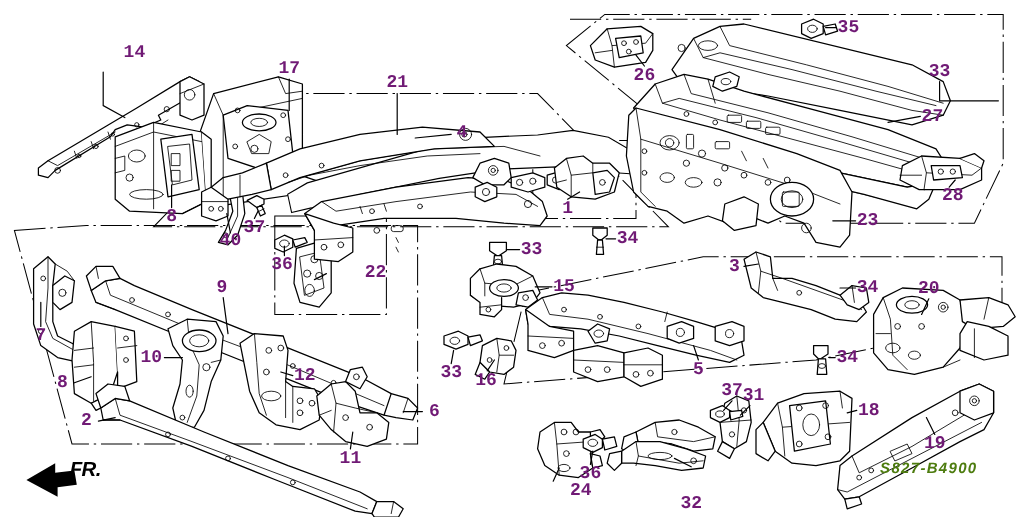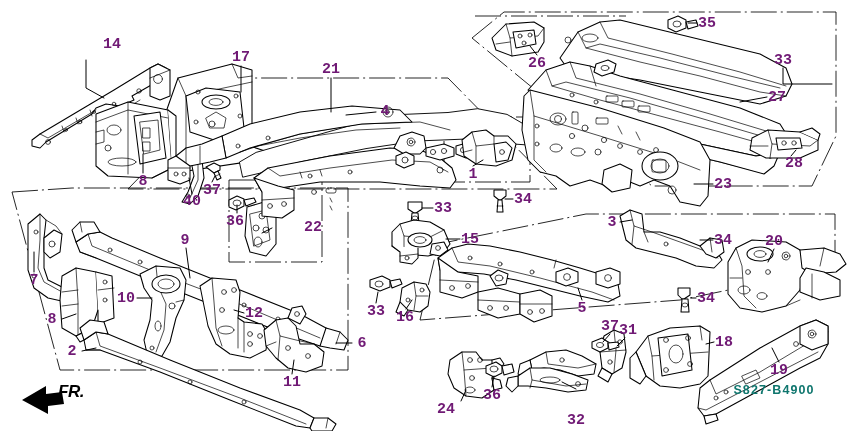--- a/index.html
+++ b/index.html
@@ -4,22 +4,22 @@
 <style>
   html,body{margin:0;padding:0;background:#ffffff;}
   body{width:850px;height:431px;overflow:hidden;
        font-family:"Liberation Serif",serif;}
   #diagram{position:relative;width:850px;height:431px;background:#fff;}
   #art{position:absolute;inset:0;}
   .lbl{position:absolute;font-family:Liberation Mono, monospace;
        font-size:15px;font-weight:700;color:#701a75;line-height:1;
        letter-spacing:0px;transform:translate(-50%,-50%);white-space:nowrap;}
   .partcode{position:absolute;font-family:"Liberation Sans",sans-serif;
-       font-size:12.5px;font-weight:700;letter-spacing:1.1px;color:#0f766e;
-       transform:translate(-50%,-50%);white-space:nowrap;}
+       font-size:12.5px;font-weight:700;letter-spacing:1.1px;color:#4d7c0f;
+       transform:translate(-50%,-50%);white-space:nowrap;font-style:italic;}
   .frlabel{position:absolute;font-family:"Liberation Sans",sans-serif;
        font-size:17px;font-weight:700;font-style:italic;color:#000;
        transform:translate(-50%,-50%);white-space:nowrap;letter-spacing:-0.5px;}
 </style>
 </head>
 <body>
 
 <div id="diagram">
 
   <svg id="art" viewBox="0 0 850 431" xmlns="http://www.w3.org/2000/svg">
@@ -635,21 +635,21 @@
       <div class="lbl" style="left: 362px; top: 343px;">6</div>
       <div class="lbl" style="left: 612px; top: 222px;">3</div>
       <div class="lbl" style="left: 723px; top: 240px;">34</div>
       <div class="lbl" style="left: 774px; top: 241px;">20</div>
       <div class="lbl" style="left: 582px; top: 308px;">5</div>
       <div class="lbl" style="left: 706px; top: 298px;">34</div>
       <div class="lbl" style="left: 610px; top: 326px;">37</div>
       <div class="lbl" style="left: 628px; top: 330px;">31</div>
       <div class="lbl" style="left: 724px; top: 342px;">18</div>
       <div class="lbl" style="left: 779px; top: 370px;">19</div>
-      <div class="lbl" style="left: 446px; top: 409px;">24</div>
+      <div class="lbl" style="left: 484px; top: 409px;">24</div>
       <div class="lbl" style="left: 492px; top: 395px;">36</div>
       <div class="lbl" style="left: 576px; top: 420px;">32</div>
     </div>
 
   <div class="frlabel" style="left:71px;top:392px;">FR.</div>
 
   <div class="partcode" style="left:774px;top:390px;">S827-B4900</div>
 
 </div>
 

